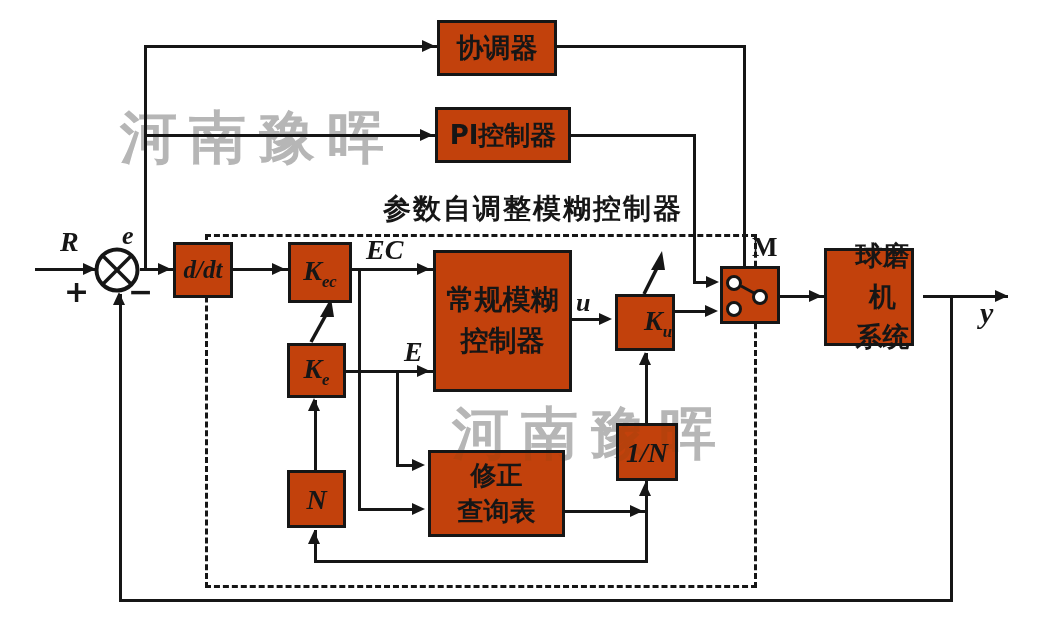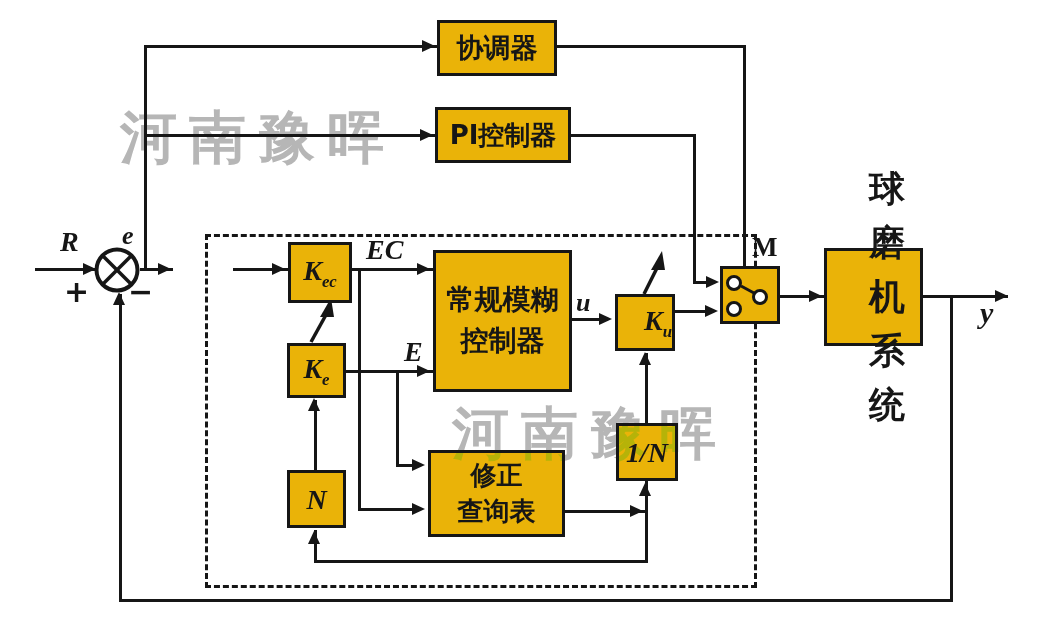--- a/index.html
+++ b/index.html
@@ -1,19 +1,19 @@
 <!DOCTYPE html>
 <html><head>
 <meta charset="utf-8">
 <style>
   html,body{margin:0;padding:0;background:#fff;}
   #stage{position:relative;width:1050px;height:629px;background:#fff;overflow:hidden;
          font-family:"DejaVu Sans",sans-serif;color:#161616;}
   
-  .blk{position:absolute;background:#eab308;border:3px solid #161616;box-sizing:border-box;
+  .blk{position:absolute;background:#c2410c;border:3px solid #161616;box-sizing:border-box;
        display:flex;flex-direction:column;align-items:center;justify-content:center;
        z-index:3;font-weight:bold;text-align:center;line-height:1.25;}
   .cjk{font-family:"DejaVu Sans",sans-serif;font-weight:bold;}
   .math{font-family:"Liberation Serif",serif;font-style:italic;font-weight:bold;}
   sub{font-size:0.6em;font-style:italic;}
   
   .ln{position:absolute;background:#161616;z-index:2;}
   .ar{position:absolute;width:0;height:0;z-index:2;}
   .ar.r{border-top:6px solid transparent;border-bottom:6px solid transparent;border-left:13px solid #161616;}
   .ar.u{border-left:6px solid transparent;border-right:6px solid transparent;border-bottom:13px solid #161616;}
@@ -118,20 +118,23 @@
   </svg>
 
   <div class="blk cjk" style="left:437px;top:20px;width:120px;height:56px;font-size:27px;">
     <span>协调器</span>
   </div>
 
   <div class="blk cjk" style="left:435px;top:107px;width:136px;height:56px;font-size:26px;">
     <span>PI控制器</span>
   </div>
 
+  <div class="blk math" style="left:173px;top:242px;width:60px;height:56px;font-size:25px;">
+    <span>d/dt</span>
+  </div>
 
   <div class="blk math" style="left:288px;top:242px;width:64px;height:61px;font-size:28px;">
     <span><span>K</span><sub>ec</sub></span>
   </div>
 
   <div class="blk cjk" style="left:433px;top:250px;width:139px;height:142px;font-size:28px;line-height:1.45;">
     <span>常规模糊</span>
     <span>控制器</span>
   </div>
 
@@ -158,25 +161,26 @@
 
   <div class="blk" style="left:720px;top:266px;width:60px;height:58px;">
     <svg style="left:-3px;top:-3px;" width="60" height="58">
       <circle cx="14" cy="17" r="6.5" fill="#fff" stroke="#161616" stroke-width="3"></circle>
       <circle cx="14" cy="43" r="6.5" fill="#fff" stroke="#161616" stroke-width="3"></circle>
       <circle cx="40" cy="31" r="6.5" fill="#fff" stroke="#161616" stroke-width="3"></circle>
       <line x1="34" y1="27" x2="21" y2="20" stroke="#161616" stroke-width="3"></line>
     </svg>
   </div>
 
-  <div class="blk cjk" style="left:824px;top:248px;width:99px;height:98px;font-size:36px;line-height:1.5;padding-left:27px;">
+  <div class="blk cjk" style="left:824px;top:248px;width:90px;height:98px;font-size:27px;line-height:1.5;padding-left:27px;">
     <span>球磨机</span>
     <span>系统</span>
   </div>
 
+  <div class="lbl cjk" style="left:383px;top:190px;font-size:28px;letter-spacing:2px;">参数自调整模糊控制器</div>
 
   <div class="lbl math" style="left:60px;top:226px;font-size:28px;">R</div>
   <div class="lbl math" style="left:122px;top:221px;font-size:26px;">e</div>
   <div class="lbl" style="left:64px;top:274px;font-size:30px;">+</div>
   <div class="lbl" style="left:128px;top:274px;font-size:30px;">−</div>
   <div class="lbl math" style="left:366px;top:234px;font-size:28px;">EC</div>
   <div class="lbl math" style="left:404px;top:336px;font-size:28px;">E</div>
   <div class="lbl math" style="left:576px;top:288px;font-size:26px;">u</div>
   <div class="lbl math" style="left:980px;top:296px;font-size:30px;">y</div>
   <div class="lbl" style="left:752px;top:232px;font-size:27px;font-family:'Liberation Serif',serif;">M</div>

